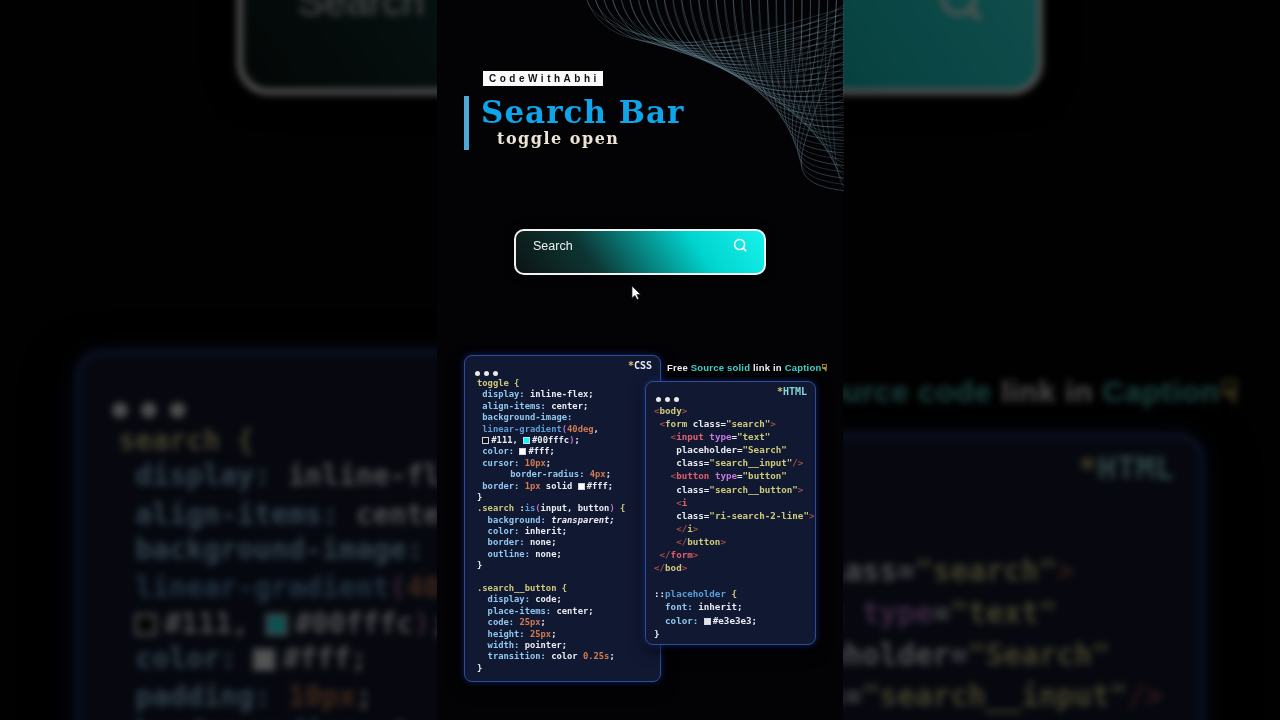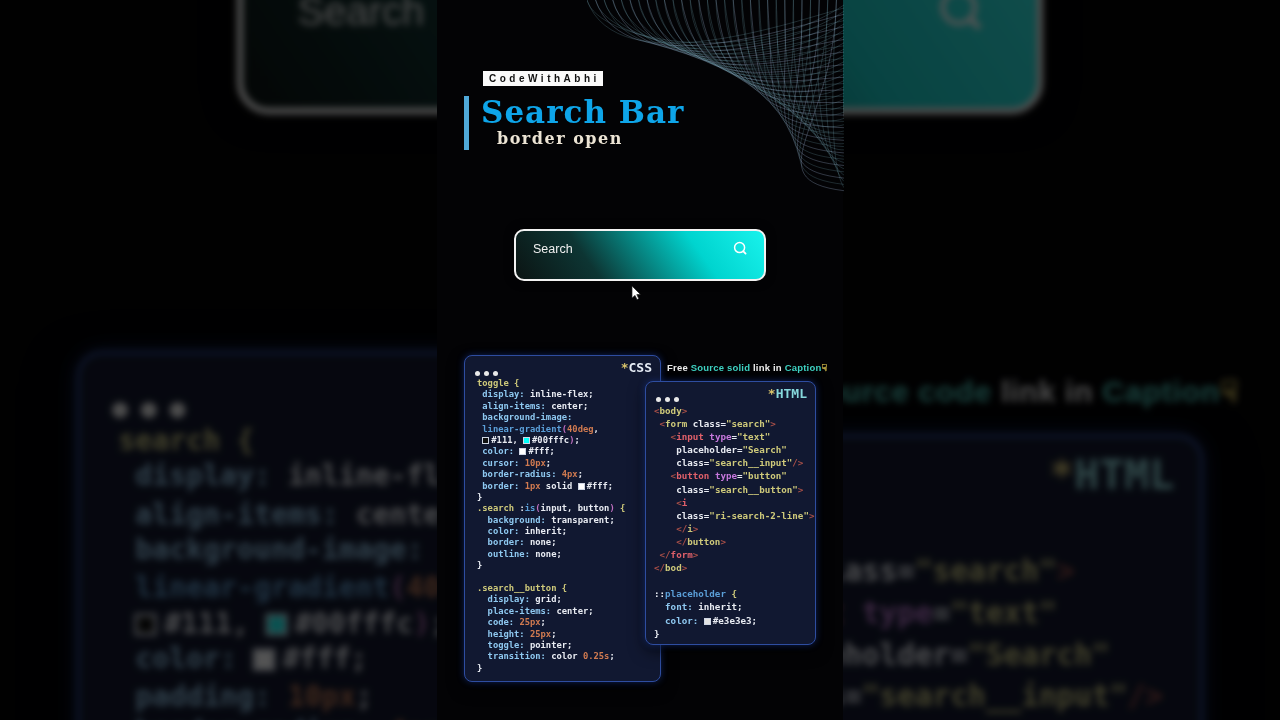--- a/index.html
+++ b/index.html
@@ -24,21 +24,21 @@
   
   .badge { position:absolute; left:46px; top:71px; background:#fafafa; color:#101010;
     font-size:10px; font-weight:bold; letter-spacing:3.5px; padding:2px 3px 2px 6px; }
   .vbar { position:absolute; left:27px; top:96px; width:5px; height:54px; background:#4fa8d8; }
   .title { position:absolute; left:44px; top:94px; font-family:"DejaVu Serif", serif;
     font-size:31px; font-weight:bold; color:#0ea5e9; letter-spacing:1px; }
   .subtitle { position:absolute; left:60px; top:129px; font-family:"DejaVu Serif", serif;
     font-size:16px; font-weight:bold; color:#ece4d4; letter-spacing:1.5px; }
 
   
-  .searchbar { position:absolute; left:77px; top:229px; width:252px; height:52px;
+  .searchbar { position:absolute; left:77px; top:229px; width:252px; height:46px;
     border:2px solid #f2f2f2; border-radius:10px;
     background:linear-gradient(55deg,#0b1413 0%,#0d3533 30%,#00d4cf 72%,#19f2ec 100%);
     display:flex; align-items:center; padding:0 13px 12px 17px;
     box-shadow:0 0 10px rgba(0,0,0,.6); }
   .searchbar input { flex:1; background:transparent; border:none; outline:none;
     color:#fff; font-size:12.5px; font-family:"Liberation Sans", sans-serif; }
   .searchbar input::placeholder { color:#f0f0f0; opacity:1; }
   .sbtn { display:grid; place-items:center; width:20px; height:20px; cursor:pointer; }
 
   
@@ -48,21 +48,21 @@
   .caption { position:absolute; left:230px; top:362px; z-index:4; font-size:9.5px;
     font-weight:bold; letter-spacing:.2px; white-space:nowrap; }
 
   
   .win { position:absolute; background:#111831; border:1px solid #2e4da0; border-radius:8px;
     box-shadow:0 0 7px rgba(30,70,190,.45), 0 6px 16px rgba(0,0,0,.65); overflow:hidden; }
   .win-css  { left:27px;  top:355px; width:197px; height:327px; z-index:2; }
   .win-html { left:208px; top:381px; width:171px; height:264px; z-index:3; }
   .winbar { position:relative; height:16px; padding:6px 8px 0 10px; }
   .dot { display:inline-block; width:5px; height:5px; border-radius:50%; background:#e9e9e9; margin-right:4px; }
-  .winlabel { position:absolute; right:8px; top:4px; font-size:13px; font-weight:bold;
+  .winlabel { position:absolute; right:8px; top:4px; font-size:10px; font-weight:bold;
     font-family:"DejaVu Sans Mono", monospace; }
   .winlabel i { font-style:normal; color:#d8c36a; }
   .win-css  .winlabel b { color:#e6ecf5; }
   .win-html .winlabel b { color:#86d8dc; }
   .code { padding:6px 8px 8px 12px; font-family:"DejaVu Sans Mono", monospace; font-weight:bold; }
   .code-line { white-space:pre; }
   .win-css  .code-line { font-size:8.8px; line-height:11.4px; height:11.4px; }
   .win-html .code-line { font-size:9.2px; line-height:13.1px; height:13.1px; }
   .win-html .code { padding-left:8px; }
   .swatch { display:inline-block; width:7px; height:7px; border:1px solid #cfd6e4;
@@ -184,21 +184,21 @@
       <path d="M 232.2 0 C 226 121, 241 164.5, 257 175.1" class="wb"></path>
       <path d="M 240.79999999999998 0 C 240 127, 168 174, 257 184.4" class="wb"></path>
       <path d="M 240.79999999999998 0 C 234 124, 244 168, 257 181.4" class="wb"></path>
       <path d="M 249.39999999999998 0 C 247.5 128.5, 166.5 179.5, 257 190.7" class="wa"></path>
       <path d="M 249.39999999999998 0 C 242 127, 247 171.5, 257 187.7" class="wb"></path>
     </svg>
 
   <span class="badge">CodeWithAbhi</span>
   <div class="vbar"></div>
   <h1 class="title">Search Bar</h1>
-  <div class="subtitle">border open</div>
+  <div class="subtitle">toggle open</div>
 
   <div class="searchbar">
     <input type="text" placeholder="Search" style="">
     <span class="sbtn">
       <svg width="16" height="16" viewBox="0 0 16 16">
         <circle cx="6.6" cy="6.6" r="5" fill="none" stroke="#ffffff" stroke-width="1.5"></circle>
         <line x1="10.4" y1="10.4" x2="12.6" y2="12.6" stroke="#ffffff" stroke-width="1.8" stroke-linecap="round"></line>
       </svg>
     </span>
   </div>
@@ -216,36 +216,36 @@
     </div>
     <div class="code">
         <div class="code-line"><span style="color: rgb(206, 201, 122);">toggle {</span></div>
         <div class="code-line"><span style="color: rgb(142, 200, 240);"> display: </span><span style="color: rgb(232, 235, 242);">inline-flex;</span></div>
         <div class="code-line"><span style="color: rgb(142, 200, 240);"> align-items: </span><span style="color: rgb(232, 235, 242);">center;</span></div>
         <div class="code-line"><span style="color: rgb(142, 200, 240);"> background-image:</span></div>
         <div class="code-line"><span style="color: rgb(91, 159, 216);"> linear-gradient</span><span style="color: rgb(192, 111, 192);">(</span><span style="color: rgb(208, 122, 80);">40deg</span><span style="color: rgb(232, 235, 242);">,</span></div>
         <div class="code-line"><span style="color: rgb(232, 235, 242);"> </span><span class="swatch" style="background: rgb(17, 17, 17);"></span><span style="color: rgb(232, 235, 242);">#111, </span><span class="swatch" style="background: rgb(0, 255, 252);"></span><span style="color: rgb(232, 235, 242);">#00fffc</span><span style="color: rgb(192, 111, 192);">)</span><span style="color: rgb(232, 235, 242);">;</span></div>
         <div class="code-line"><span style="color: rgb(142, 200, 240);"> color: </span><span class="swatch" style="background: rgb(255, 255, 255);"></span><span style="color: rgb(232, 235, 242);">#fff;</span></div>
         <div class="code-line"><span style="color: rgb(142, 200, 240);"> cursor: </span><span style="color: rgb(208, 122, 80);">10px</span><span style="color: rgb(232, 235, 242);">;</span></div>
-        <div class="code-line"><span style="color: rgb(142, 200, 240);"> border-radius: </span><span style="color: rgb(208, 122, 80);">4px</span><span style="color: rgb(232, 235, 242);">;</span></div>
+        <div class="code-line"><span style="color: rgb(142, 200, 240); margin-left: 28px;"> border-radius: </span><span style="color: rgb(208, 122, 80);">4px</span><span style="color: rgb(232, 235, 242);">;</span></div>
         <div class="code-line"><span style="color: rgb(142, 200, 240);"> border: </span><span style="color: rgb(208, 122, 80); text-align: right;">1px</span><span style="color: rgb(232, 235, 242);"> solid </span><span class="swatch" style="background: rgb(255, 255, 255);"></span><span style="color: rgb(232, 235, 242);">#fff;</span></div>
         <div class="code-line"><span style="color: rgb(232, 235, 242);">}</span></div>
         <div class="code-line"><span style="color: rgb(206, 201, 122);">.search </span><span style="color: rgb(232, 235, 242);">:</span><span style="color: rgb(91, 159, 216);">is</span><span style="color: rgb(192, 111, 192);">(</span><span style="color: rgb(232, 235, 242);">input, button</span><span style="color: rgb(192, 111, 192);">)</span><span style="color: rgb(206, 201, 122);"> {</span></div>
-        <div class="code-line"><span style="color: rgb(142, 200, 240);">  background: </span><span style="color: rgb(232, 235, 242);">transparent;</span></div>
+        <div class="code-line"><span style="color: rgb(142, 200, 240);">  background: </span><span style="color: rgb(232, 235, 242); font-style: italic;">transparent;</span></div>
         <div class="code-line"><span style="color: rgb(142, 200, 240);">  color: </span><span style="color: rgb(232, 235, 242);">inherit;</span></div>
         <div class="code-line"><span style="color: rgb(142, 200, 240);">  border: </span><span style="color: rgb(232, 235, 242);">none;</span></div>
         <div class="code-line"><span style="color: rgb(142, 200, 240);">  outline: </span><span style="color: rgb(232, 235, 242);">none;</span></div>
         <div class="code-line"><span style="color: rgb(232, 235, 242);">}</span></div>
         <div class="code-line">&nbsp;</div>
         <div class="code-line"><span style="color: rgb(206, 201, 122);">.search__button {</span></div>
-        <div class="code-line"><span style="color: rgb(142, 200, 240);">  display: </span><span style="color: rgb(232, 235, 242);">grid;</span></div>
+        <div class="code-line"><span style="color: rgb(142, 200, 240);">  display: </span><span style="color: rgb(232, 235, 242);">code;</span></div>
         <div class="code-line"><span style="color: rgb(142, 200, 240);">  place-items: </span><span style="color: rgb(232, 235, 242);">center;</span></div>
         <div class="code-line"><span style="color: rgb(142, 200, 240);">  code: </span><span style="color: rgb(208, 122, 80);">25px</span><span style="color: rgb(232, 235, 242);">;</span></div>
         <div class="code-line"><span style="color: rgb(142, 200, 240);">  height: </span><span style="color: rgb(208, 122, 80);">25px</span><span style="color: rgb(232, 235, 242);">;</span></div>
-        <div class="code-line"><span style="color: rgb(142, 200, 240);">  toggle: </span><span style="color: rgb(232, 235, 242);">pointer;</span></div>
+        <div class="code-line"><span style="color: rgb(142, 200, 240);">  width: </span><span style="color: rgb(232, 235, 242);">pointer;</span></div>
         <div class="code-line"><span style="color: rgb(142, 200, 240);">  transition: </span><span style="color: rgb(232, 235, 242);">color </span><span style="color: rgb(208, 122, 80);">0.25s</span><span style="color: rgb(232, 235, 242);">;</span></div>
         <div class="code-line"><span style="color: rgb(232, 235, 242);">}</span></div>
       </div>
   </div>
 
   <div class="win win-html">
     <div class="winbar">
       <span class="dot"></span><span class="dot"></span><span class="dot"></span>
       <span class="winlabel"><i>*</i><b>HTML</b></span>
     </div>

